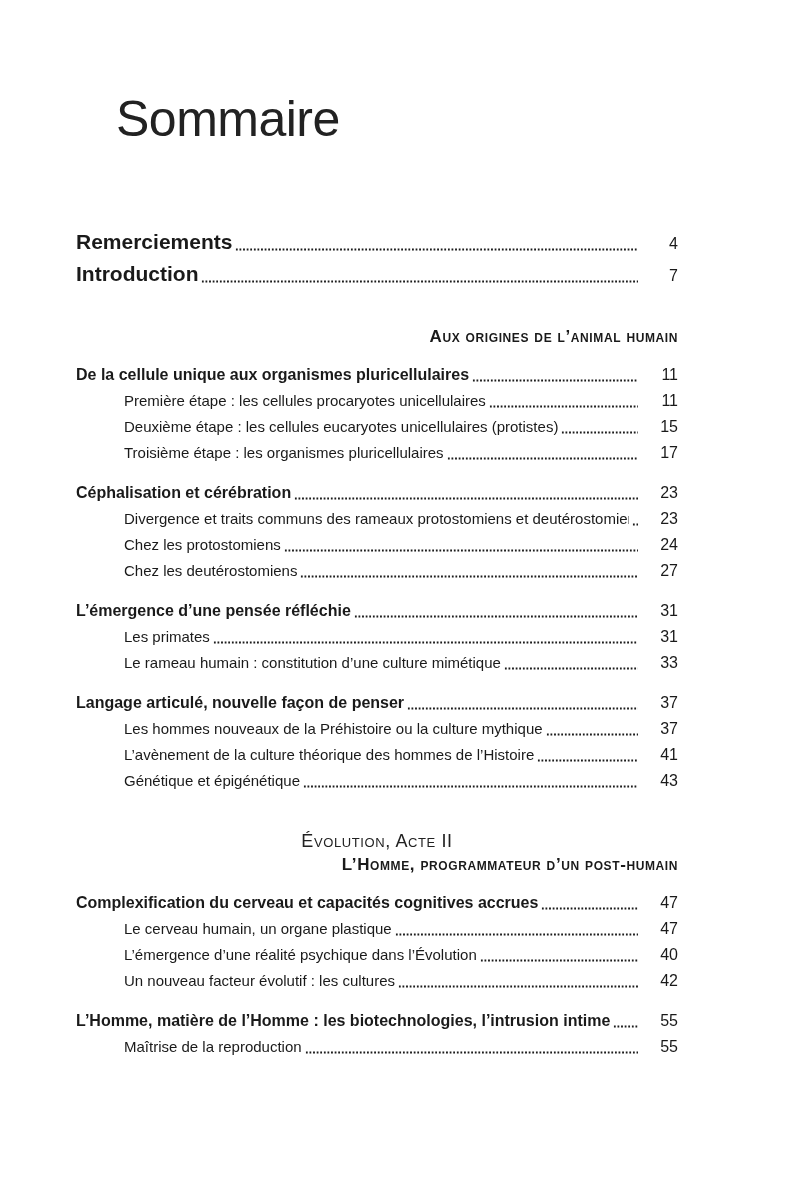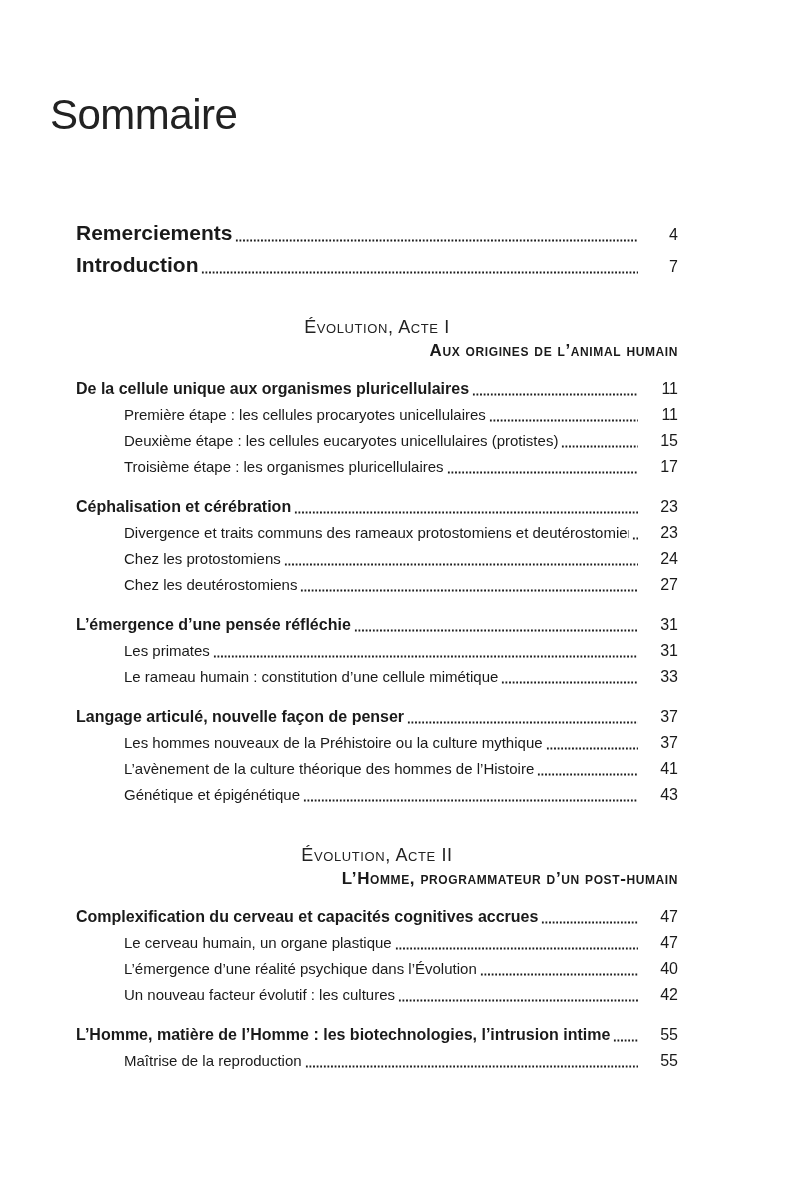--- a/index.html
+++ b/index.html
@@ -11,22 +11,22 @@
   }
   .page {
     position: relative;
     width: 800px;
     height: 1200px;
     background: #ffffff;
     overflow: hidden;
   }
   .page-title {
     margin: 0;
-    padding: 92px 0 0 50px;
-    font-size: 42px;
+    padding: 92px 0 0 116px;
+    font-size: 50px;
     font-weight: 400;
     letter-spacing: -0.5px;
     color: #222222;
     line-height: 1.1;
   }
   .toc {
     margin: 82px 122px 0 76px; 
   }
   
   .row {
@@ -100,21 +100,20 @@
           <span class="page-num">4</span>
         </div>
         <div class="row front-row">
           <span class="label">Introduction</span>
           <span class="leader"></span>
           <span class="page-num">7</span>
         </div>
       </div>
       <div class="part">
         <div class="part-heading">
-          <div class="line1">Évolution, Acte I</div>
           <div class="line2">Aux origines de l’animal humain</div>
         </div>
         <div class="row chapter-row">
           <span class="label">De la cellule unique aux organismes pluricellulaires</span>
           <span class="leader"></span>
           <span class="page-num">11</span>
         </div>
         <div class="row section-row">
           <span class="label">Première étape : les cellules procaryotes unicellulaires</span>
           <span class="leader"></span>
@@ -154,21 +153,21 @@
           <span class="label">L’émergence d’une pensée réfléchie</span>
           <span class="leader"></span>
           <span class="page-num">31</span>
         </div>
         <div class="row section-row">
           <span class="label">Les primates</span>
           <span class="leader"></span>
           <span class="page-num">31</span>
         </div>
         <div class="row section-row">
-          <span class="label">Le rameau humain : constitution d’une cellule mimétique</span>
+          <span class="label">Le rameau humain : constitution d’une culture mimétique</span>
           <span class="leader"></span>
           <span class="page-num">33</span>
         </div>
         <div class="row chapter-row">
           <span class="label">Langage articulé, nouvelle façon de penser</span>
           <span class="leader"></span>
           <span class="page-num">37</span>
         </div>
         <div class="row section-row">
           <span class="label">Les hommes nouveaux de la Préhistoire ou la culture mythique</span>

